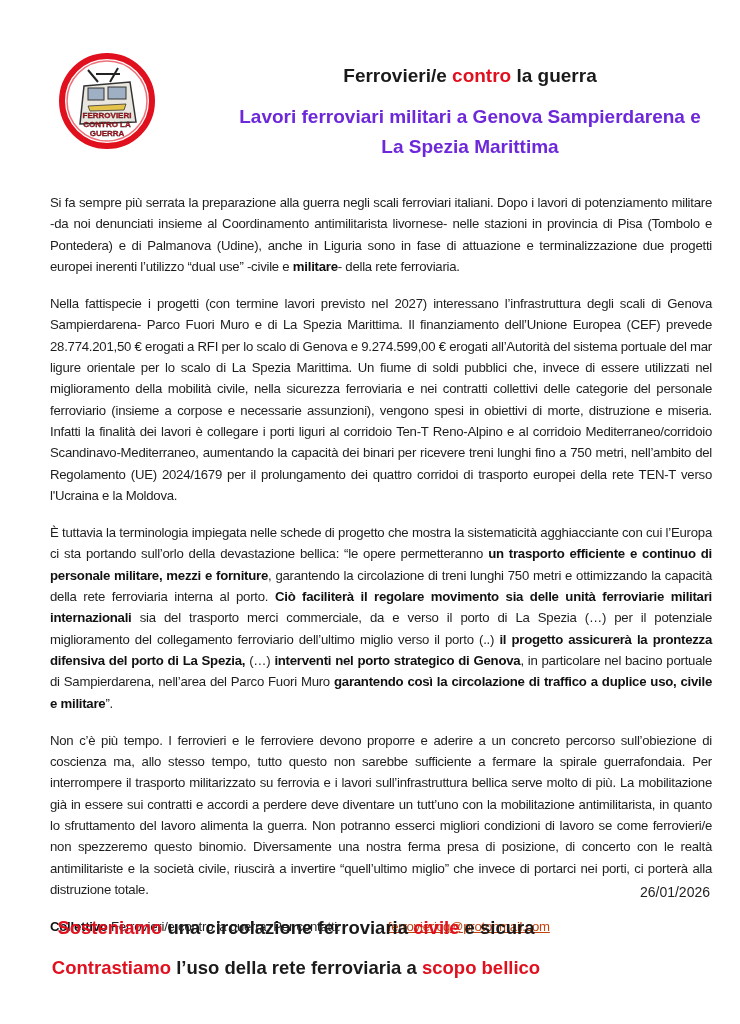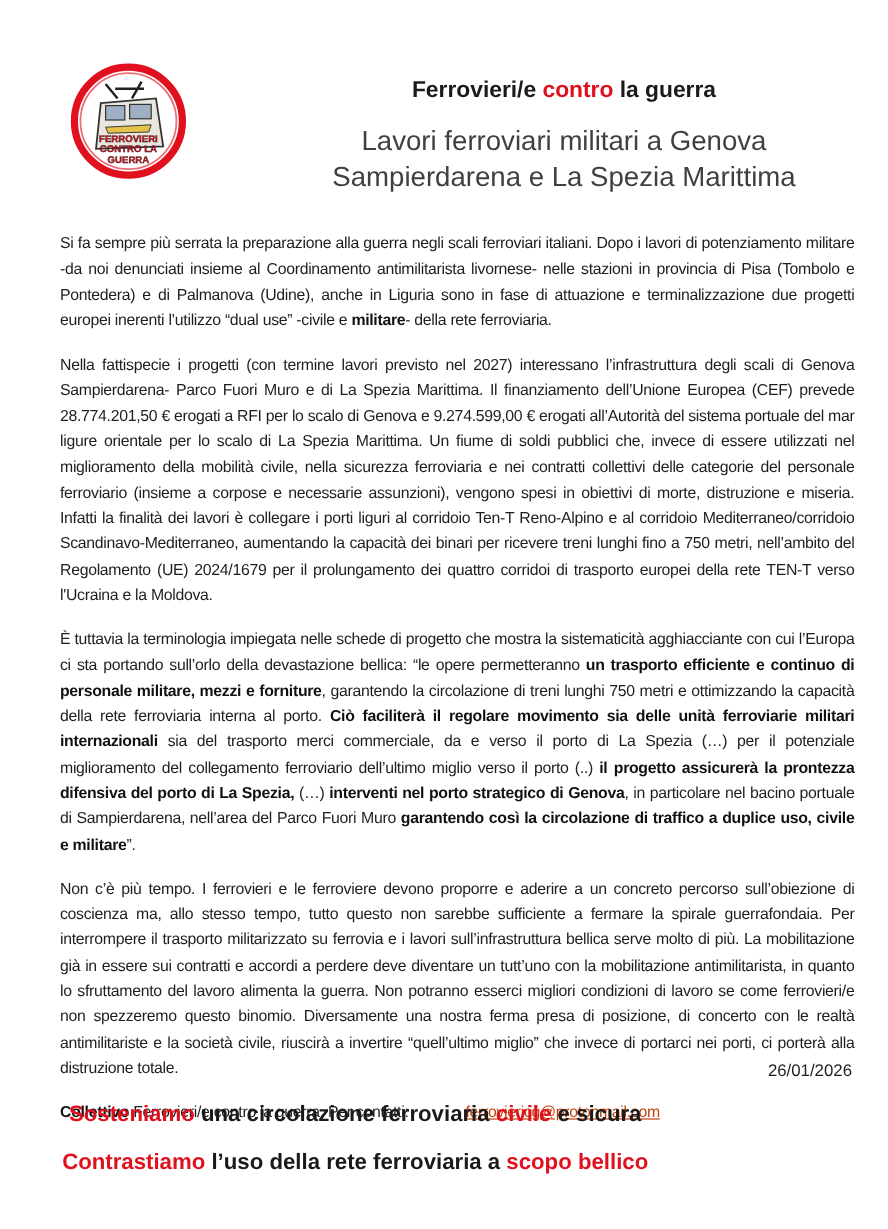--- a/index.html
+++ b/index.html
@@ -5,21 +5,21 @@
   html, body { margin: 0; padding: 0; background: #ffffff; }
   body {
     width: 740px; height: 1024px; position: relative; overflow: hidden;
     font-family: "Liberation Sans", "DejaVu Sans", sans-serif;
     color: #1a1a1a;
   }
   .header { position: absolute; left: 0; top: 0; width: 740px; height: 160px; }
   .logo { position: absolute; left: 58px; top: 52px; width: 98px; height: 98px; }
   .title-block { position: absolute; left: 230px; top: 52px; width: 480px; text-align: center; }
   .title-1 { font-size: 19px; font-weight: bold; line-height: 24px; margin: 12px; color: #1a1a1a; }
-  .title-2 { font-size: 23px; font-weight: normal; line-height: 30px; margin: 14px 0 0 0; color: #404040; }
+  .title-2 { font-size: 19px; font-weight: bold; line-height: 30px; margin: 14px 0 0 0; color: #6d28d9; }
   .red { color: #e0101e; }
   .body-text {
     position: absolute; left: 50px; top: 176px; width: 662px;
     font-size: 13.2px; line-height: 21.3px; text-align: justify; color: #1e1e1e;
     letter-spacing: -0.25px;
   }
   .body-text p { margin: 16px 0 9px 0; }
   .body-text b { font-weight: bold; color: #111; }
   .contact a { color: #c2410c; text-decoration: underline; padding-left: 44px; }
   .date { position: absolute; right: 30px; top: 884px; font-size: 14px; color: #1e1e1e; }

